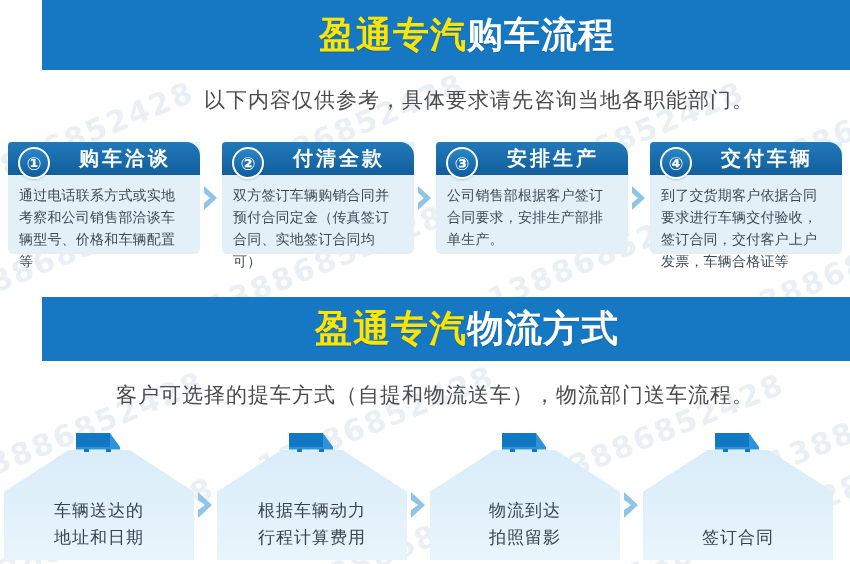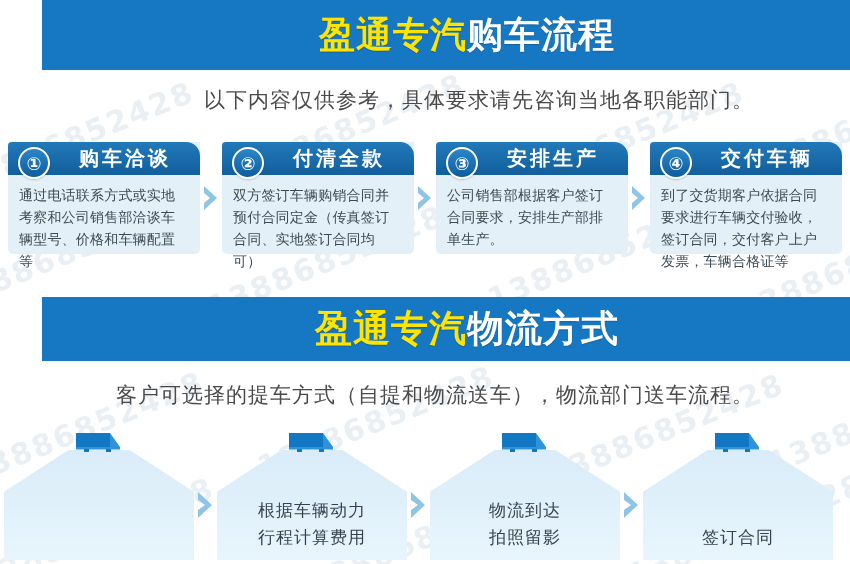--- a/index.html
+++ b/index.html
@@ -310,20 +310,24 @@
     <div class="truck">
       <svg width="54" height="26" viewBox="0 0 54 26">
         <rect x="4" y="3" width="34" height="14" fill="#1278c4"></rect>
         <path d="M38 3 L48 17 L38 17 Z" fill="#2e93da"></path>
         <rect x="4" y="17" width="44" height="2.5" fill="#2e93da"></rect>
         <rect x="12" y="19" width="5" height="3" fill="#1278c4"></rect>
         <rect x="34" y="19" width="5" height="3" fill="#1278c4"></rect>
       </svg>
     </div>
     <div class="logi-shape"></div>
+    <div class="logi-text">
+      <div>车辆送达的</div>
+      <div>地址和日期</div>
+    </div>
   </div>
 
   <div class="logi-chev">
     <svg width="21" height="28" viewBox="0 0 21 28">
         <path d="M3 1 L17 14 L3 27 L3 19 L10 14 L3 9 Z" fill="#8ec4e6"></path>
       </svg>
   </div>
 
   <div class="logi-card">
     <div class="truck">

